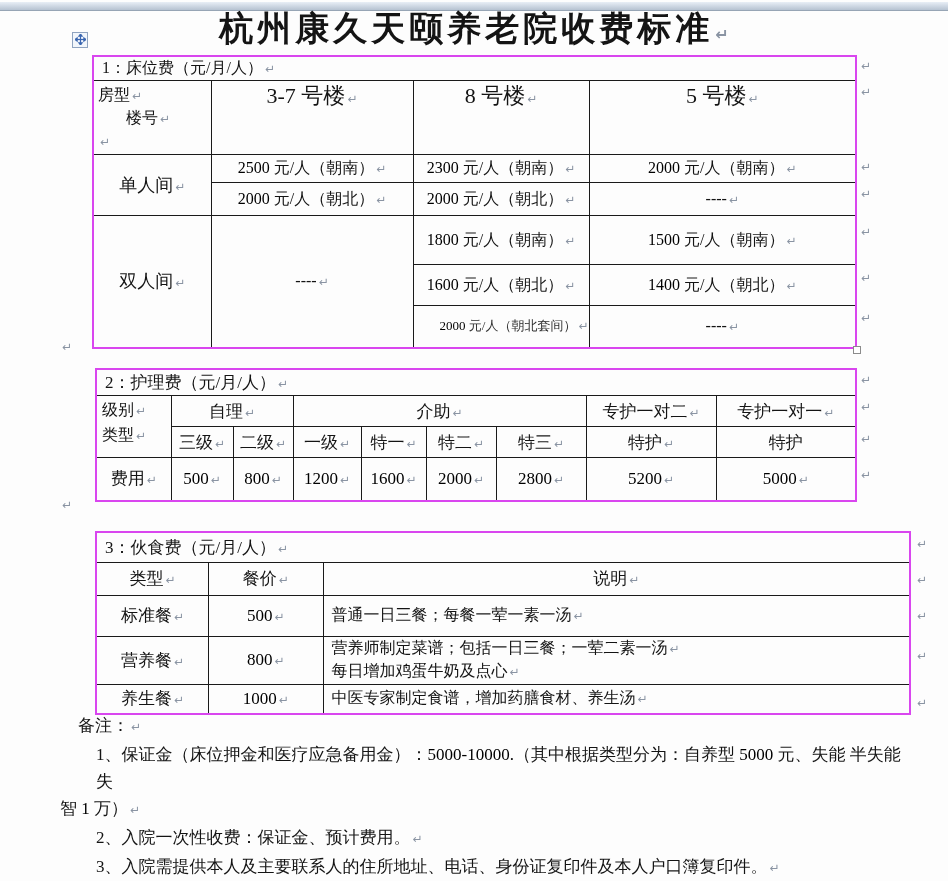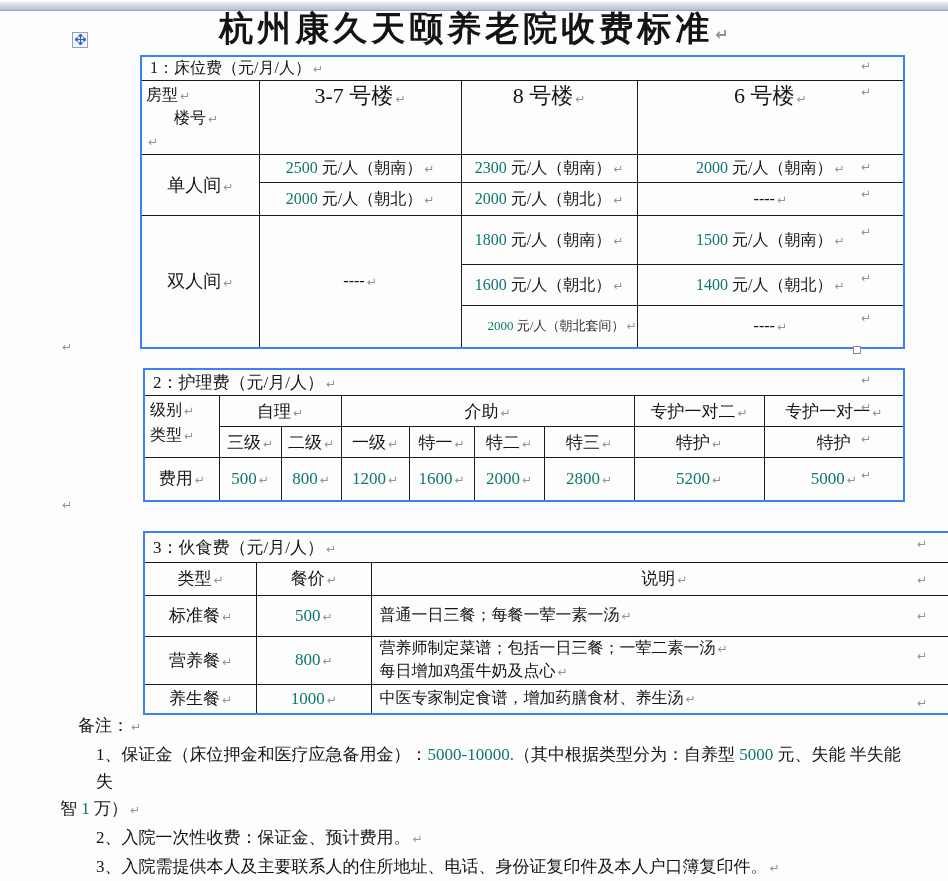--- a/index.html
+++ b/index.html
@@ -31,21 +31,21 @@
     position:absolute; right:-6px; bottom:-5px; width:8px; height:8px;
     background:#ffffff; border:1px solid #8b8b8b;
   }
 
   .tbl-wrap { position:absolute; }
   #t1 { left:92px; top:55px; width:763px; }
   #t2 { left:95px; top:368px; width:760px; }
   #t3 { left:95px; top:531px; width:816px; }
 
   table { border-collapse:collapse; table-layout:fixed; width:100%;
-          border:2px solid #3b82f6;margin-left:48px; }
+          border:2px solid #d946ef; }
   td { border:1px solid #1a1a1a; text-align:center; vertical-align:middle;
        font-size:16px; overflow:hidden; }
   td.cap { text-align:left; padding:1px 0 1px 8px; font-size:16px; }
   
   #t1 td.corner { text-align:left; vertical-align:top; padding:3px 2px 0 4px;
                   font-size:16px; line-height:22px; }
   #t1 .cl2 { padding-left:28px; }
   #t1 td.bld { vertical-align:top; padding-top:0; font-size:22px; }
   #t1 td.room { font-size:18px; }
   #t1 td.suite { font-size:13px; color:#2e2e2e;text-align:right; }
@@ -56,21 +56,21 @@
   
   #t3 td { font-size:17px; }
   #t3 td.desc { text-align:left; padding-left:8px; font-size:16px; line-height:22px; }
 
   
   .pm { color:#8a94a3; font-size:12px; margin-left:2px;
         font-family:"DejaVu Sans","Liberation Sans",sans-serif; }
   .rail { position:absolute; left:100%; margin-left:6px; }
   .pm-float { position:absolute; }
 
-  .num { color:#0f766e; }
+  .num { color:#000000; }
 
   .notes { position:absolute; left:60px; top:712px; width:850px;
            font-size:17px; line-height:27px; }
   .notes .head { padding-left:18px; }
   .notes .first { padding-left:36px; }
   .notes .cont { padding-left:0; }
 </style>
 </head>
 <body>
 
@@ -108,21 +108,21 @@
         <td colspan="4" class="cap" style="height:23px"><span>1：床位费（元/月/人）</span><span class="pm">↵</span></td>
       </tr>
       <tr>
         <td class="corner" style="height:74px">
           <div class="cl1"><span>房型</span><span class="pm">↵</span></div>
           <div class="cl2"><span>楼号</span><span class="pm">↵</span></div>
           <div class="cl3"><span class="pm">↵</span></div>
         </td>
         <td class="bld"><span>3-7 号楼</span><span class="pm">↵</span></td>
         <td class="bld"><span>8 号楼</span><span class="pm">↵</span></td>
-        <td class="bld"><span>6 号楼</span><span class="pm">↵</span></td>
+        <td class="bld"><span>5 号楼</span><span class="pm">↵</span></td>
       </tr>
       <tr>
         <td class="room" rowspan="2"><span>单人间</span><span class="pm">↵</span></td>
         <td style="height:28px"><span class="dz"><span class="num">2500</span> 元/人（朝南）</span><span class="pm">↵</span></td>
         <td><span class="dz"><span class="num">2300</span> 元/人（朝南）</span><span class="pm">↵</span></td>
         <td><span class="dz"><span class="num">2000</span> 元/人（朝南）</span><span class="pm">↵</span></td>
       </tr>
       <tr>
         <td style="height:33px"><span class="dz"><span class="num">2000</span> 元/人（朝北）</span><span class="pm">↵</span></td>
         <td><span class="dz"><span class="num">2000</span> 元/人（朝北）</span><span class="pm">↵</span></td>

